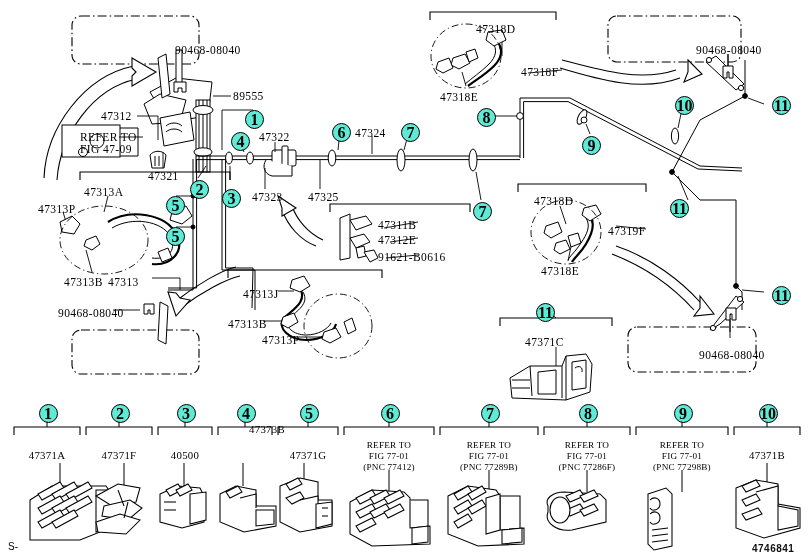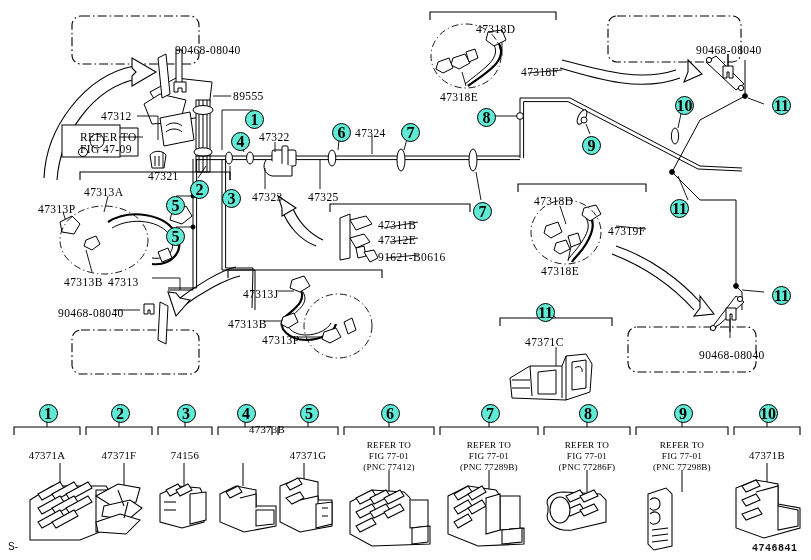--- a/index.html
+++ b/index.html
@@ -5,21 +5,21 @@
   html,body{margin:0;padding:0;background:#ffffff;}
   body{width:811px;height:560px;position:relative;overflow:hidden;
        font-family:"Liberation Serif",serif;color:#000;}
   #root{position:absolute;left:0;top:0;width:811px;height:560px;}
   svg{position:absolute;left:0;top:0;width:811px;height:560px;overflow:visible;}
   .lbl{position:absolute;font-family:"Liberation Serif",serif;font-weight:400;
        font-size:11.5px;letter-spacing:.4px;white-space:nowrap;line-height:12px;}
   .lbl.leg{font-size:10.8px;letter-spacing:.3px;text-align:center;}
   .lbl.legref{font-size:9.2px;letter-spacing:.2px;text-align:center;line-height:10.5px;}
   .corner{position:absolute;font-family:"Liberation Sans",sans-serif;font-size:10px;}
-  .code{position:absolute;font-family:Liberation Mono, monospace;font-size:10px;
+  .code{position:absolute;font-family:Liberation Sans, sans-serif;font-size:10px;
         font-weight:700;letter-spacing:.5px;color:#111;}
   .cnum{position:absolute;width:17px;height:17px;border:1.3px solid #000;border-radius:50%;
         font-family:"Liberation Serif",serif;font-size:16px;font-weight:700;
         display:flex;align-items:center;justify-content:center;background:#5eead4;}
 </style>
 </head>
 <body>
 
 <div id="root">
 
@@ -511,21 +511,21 @@
       </g>
     </g>
   </svg>
 
   <div id="legend-text">
       <div class="cnum" style="left: 38.5px; top: 404px;">1</div>
       <div class="lbl leg" style="left: 7px; top: 449px; width: 80px;">47371A</div>
       <div class="cnum" style="left: 110.5px; top: 404px;">2</div>
       <div class="lbl leg" style="left: 79px; top: 449px; width: 80px;">47371F</div>
       <div class="cnum" style="left: 176.5px; top: 404px;">3</div>
-      <div class="lbl leg" style="left: 145px; top: 449px; width: 80px;">74156</div>
+      <div class="lbl leg" style="left: 145px; top: 449px; width: 80px;">40500</div>
       <div class="cnum" style="left: 236.5px; top: 404px;">4</div>
       <div class="lbl leg" style="left: 205px; top: 423px; width: 80px; text-align: right;">47373B</div>
       <div class="cnum" style="left: 299.5px; top: 404px;">5</div>
       <div class="lbl leg" style="left: 268px; top: 449px; width: 80px;">47371G</div>
       <div class="cnum" style="left: 380.5px; top: 404px;">6</div>
       <div class="lbl legref" style="left: 339px; top: 440px; width: 100px;">REFER TO</div>
       <div class="lbl legref" style="left: 339px; top: 451px; width: 100px;">FIG 77-01</div>
       <div class="lbl legref" style="left: 339px; top: 462px; width: 100px;">(PNC 77412)</div>
       <div class="cnum" style="left: 480.5px; top: 404px;">7</div>
       <div class="lbl legref" style="left: 439px; top: 440px; width: 100px;">REFER TO</div>

